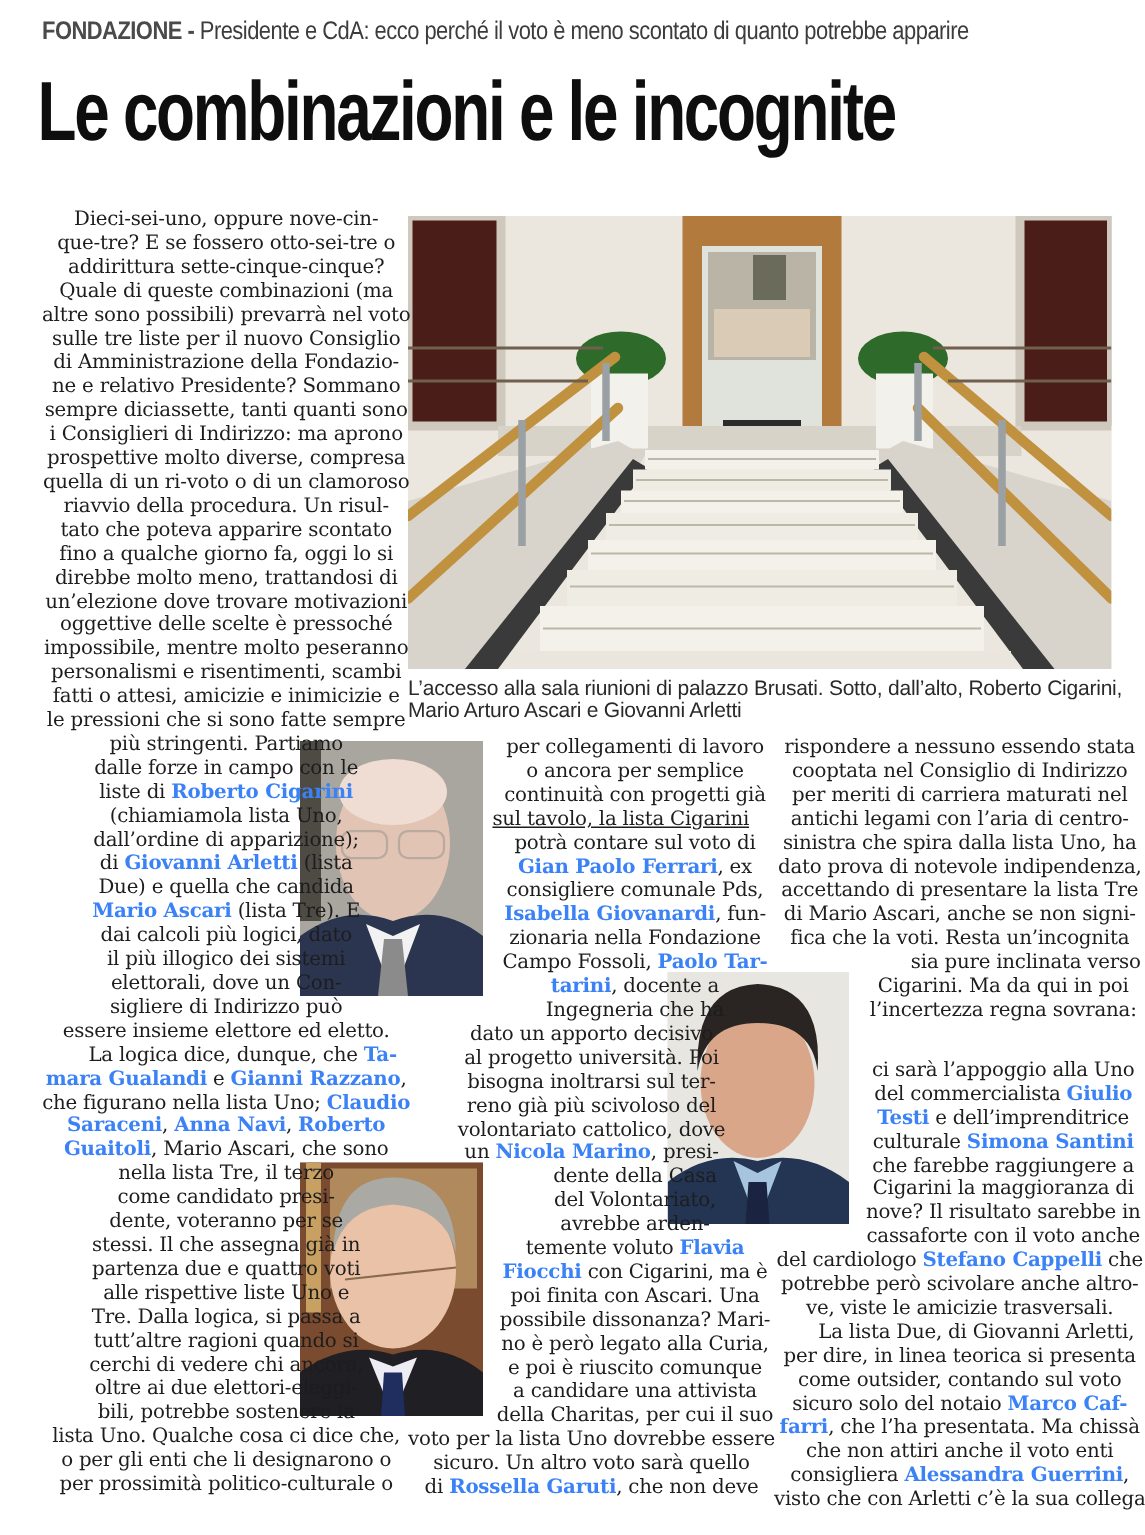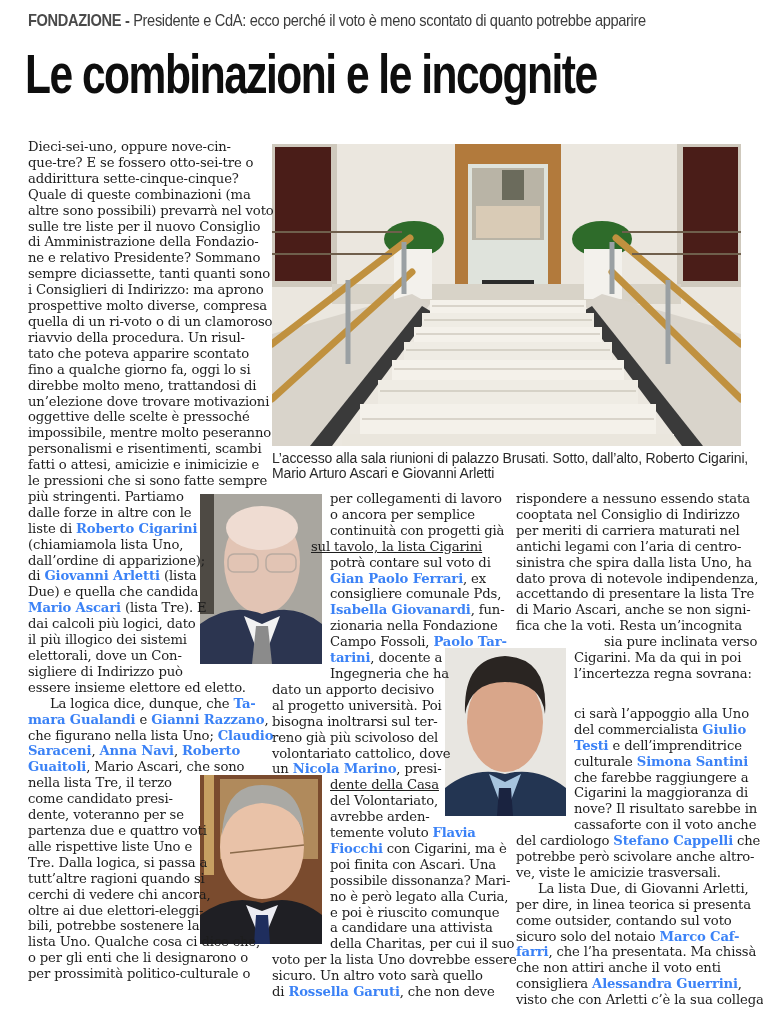--- a/index.html
+++ b/index.html
@@ -12,21 +12,21 @@
     color: #3c3c3c; white-space: nowrap; transform: scaleX(0.86); transform-origin: left top;
   }
   .kicker b { font-weight: bold; color: #4a4a4a; }
   .headline {
     position: absolute; left: 25px; top: 42px;
     font-family: "Liberation Sans", sans-serif; font-weight: bold; font-size: 56px; line-height: 64px;
     letter-spacing: -2px; color: #0e0e0e; white-space: nowrap;
     transform: scaleX(0.76); transform-origin: left top;
   }
 
-  .col { position: absolute; font-size: 13.2px; line-height: 15.9px; color: #1d1d1d; }
+  .col { position: absolute; font-size: 13.2px; line-height: 15.9px; color: #1d1d1d; text-align: center; }
   .line { display: block; white-space: nowrap; letter-spacing: -0.15px; }
   .line b { font-weight: bold; color: #3b82f6; }
   .indent { padding-left: 22px; }
 
   .photo { position: absolute; overflow: hidden; background: #999; }
 
   .caption {
     position: absolute; left: 272px; top: 451px; width: 480px;
     font-family: "Liberation Sans", sans-serif; font-size: 14px; line-height: 15px; color: #2a2a2a;
     letter-spacing: -0.2px;
@@ -174,40 +174,41 @@
     <span class="line">tato che poteva apparire scontato</span>
     <span class="line">fino a qualche giorno fa, oggi lo si</span>
     <span class="line">direbbe molto meno, trattandosi di</span>
     <span class="line">un’elezione dove trovare motivazioni</span>
     <span class="line">oggettive delle scelte è pressoché</span>
     <span class="line">impossibile, mentre molto peseranno</span>
     <span class="line">personalismi e risentimenti, scambi</span>
     <span class="line">fatti o attesi, amicizie e inimicizie e</span>
     <span class="line">le pressioni che si sono fatte sempre</span>
     <span class="line">più stringenti. Partiamo</span>
-    <span class="line">dalle forze in altre con le</span>
+    <span class="line">dalle forze in campo con le</span>
     <span class="line">liste di <b>Roberto Cigarini</b></span>
     <span class="line">(chiamiamola lista Uno,</span>
     <span class="line">dall’ordine di apparizione);</span>
     <span class="line">di <b>Giovanni Arletti</b> (lista</span>
     <span class="line">Due) e quella che candida</span>
     <span class="line"><b>Mario Ascari</b> (lista Tre). E</span>
     <span class="line">dai calcoli più logici, dato</span>
     <span class="line">il più illogico dei sistemi</span>
     <span class="line">elettorali, dove un Con-</span>
     <span class="line">sigliere di Indirizzo può</span>
     <span class="line">essere insieme elettore ed eletto.</span>
     <span class="line indent">La logica dice, dunque, che <b>Ta-</b></span>
     <span class="line"><b>mara Gualandi</b> e <b>Gianni Razzano</b>,</span>
     <span class="line">che figurano nella lista Uno; <b>Claudio</b></span>
     <span class="line"><b>Saraceni</b>, <b>Anna Navi</b>, <b>Roberto</b></span>
     <span class="line"><b>Guaitoli</b>, Mario Ascari, che sono</span>
     <span class="line">nella lista Tre, il terzo</span>
     <span class="line">come candidato presi-</span>
     <span class="line">dente, voteranno per se</span>
+    <span class="line">stessi. Il che assegna già in</span>
     <span class="line">partenza due e quattro voti</span>
     <span class="line">alle rispettive liste Uno e</span>
     <span class="line">Tre. Dalla logica, si passa a</span>
     <span class="line">tutt’altre ragioni quando si</span>
     <span class="line">cerchi di vedere chi ancora,</span>
     <span class="line">oltre ai due elettori-eleggi-</span>
     <span class="line">bili, potrebbe sostenere la</span>
     <span class="line">lista Uno. Qualche cosa ci dice che,</span>
     <span class="line">o per gli enti che li designarono o</span>
     <span class="line">per prossimità politico-culturale o</span>
@@ -225,21 +226,21 @@
     <span class="line" style="margin-left: 58px;">zionaria nella Fondazione</span>
     <span class="line" style="margin-left: 58px;">Campo Fossoli, <b>Paolo Tar-</b></span>
     <span class="line" style="margin-left: 58px;"><b>tarini</b>, docente a</span>
     <span class="line" style="margin-left: 58px;">Ingegneria che ha</span>
     <span class="line">dato un apporto decisivo</span>
     <span class="line">al progetto università. Poi</span>
     <span class="line">bisogna inoltrarsi sul ter-</span>
     <span class="line">reno già più scivoloso del</span>
     <span class="line">volontariato cattolico, dove</span>
     <span class="line">un <b>Nicola Marino</b>, presi-</span>
-    <span class="line" style="margin-left: 58px; text-decoration: underline;">dente della Casa</span>
+    <span class="line" style="margin-left: 58px;">dente della Casa</span>
     <span class="line" style="margin-left: 58px;">del Volontariato,</span>
     <span class="line" style="margin-left: 58px;">avrebbe arden-</span>
     <span class="line" style="margin-left: 58px;">temente voluto <b>Flavia</b></span>
     <span class="line" style="margin-left: 58px;"><b>Fiocchi</b> con Cigarini, ma è</span>
     <span class="line" style="margin-left: 58px;">poi finita con Ascari. Una</span>
     <span class="line" style="margin-left: 58px;">possibile dissonanza? Mari-</span>
     <span class="line" style="margin-left: 58px;">no è però legato alla Curia,</span>
     <span class="line" style="margin-left: 58px;">e poi è riuscito comunque</span>
     <span class="line" style="margin-left: 58px;">a candidare una attivista</span>
     <span class="line" style="margin-left: 58px;">della Charitas, per cui il suo</span>

